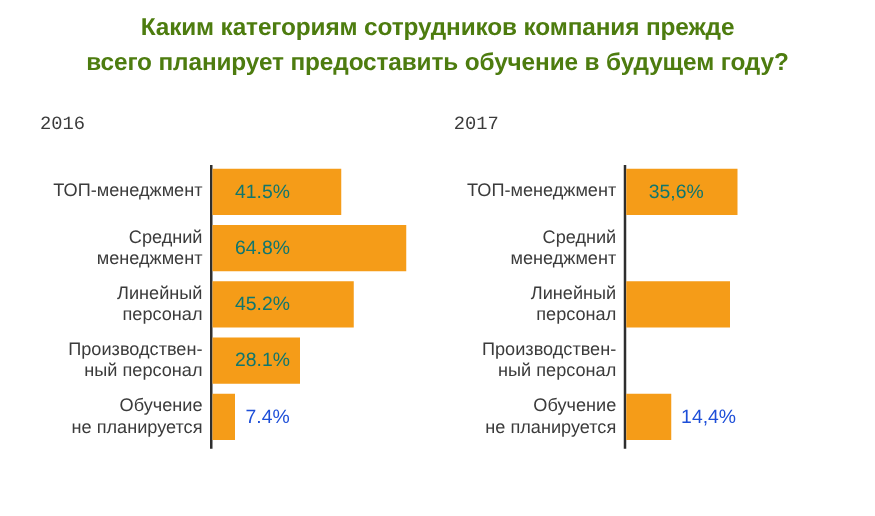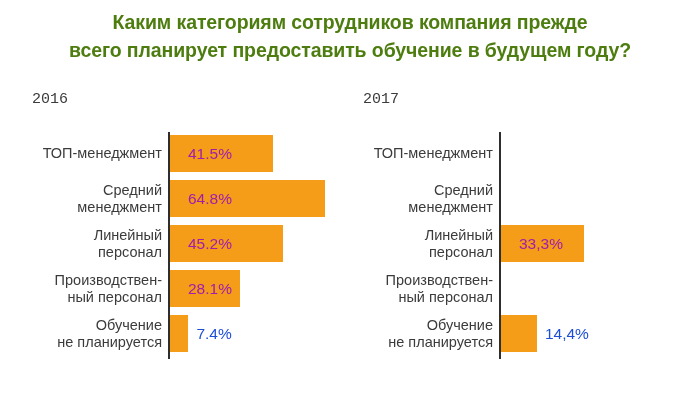--- a/index.html
+++ b/index.html
@@ -107,21 +107,21 @@
     background: #F59C18;
   }
 
   .bar-value {
     position: absolute;
     top: 0;
     height: 37px;
     display: flex;
     align-items: center;
     font-size: 15.5px;
-    color: #a21caf;
+    color: #0f766e;
     white-space: nowrap;
   }
   .bar-value.inside { left: 18px; }
   .bar-value.outside { color: #1d4ed8; }
 </style>
 </head>
 <body>
 
 <div id="title">
   <span class="title-line">Каким категориям сотрудников компания прежде</span>
@@ -185,35 +185,38 @@
 </div>
 
 <div class="panel" id="panel-2017">
   <div class="year-label">2017</div>
   <div class="axis-line"></div>
   <div class="rows">
       <div class="row">
         <div class="row-label">
           <span>ТОП-менеджмент</span>
         </div>
+        <div class="bar-zone">
+          <div class="bar" style="width: 88.6px; background: rgb(245, 156, 24);"></div>
+          <div class="bar-value inside">35,6%</div>
+        </div>
       </div>
       <div class="row">
         <div class="row-label">
           <span>Средний</span>
           <span>менеджмент</span>
         </div>
       </div>
       <div class="row">
         <div class="row-label">
           <span>Линейный</span>
           <span>персонал</span>
         </div>
         <div class="bar-zone">
           <div class="bar" style="width: 82.9px; background: rgb(245, 156, 24);"></div>
-          <div class="bar-value inside">33,3%</div>
         </div>
       </div>
       <div class="row">
         <div class="row-label">
           <span>Производствен-</span>
           <span>ный персонал</span>
         </div>
       </div>
       <div class="row">
         <div class="row-label">

